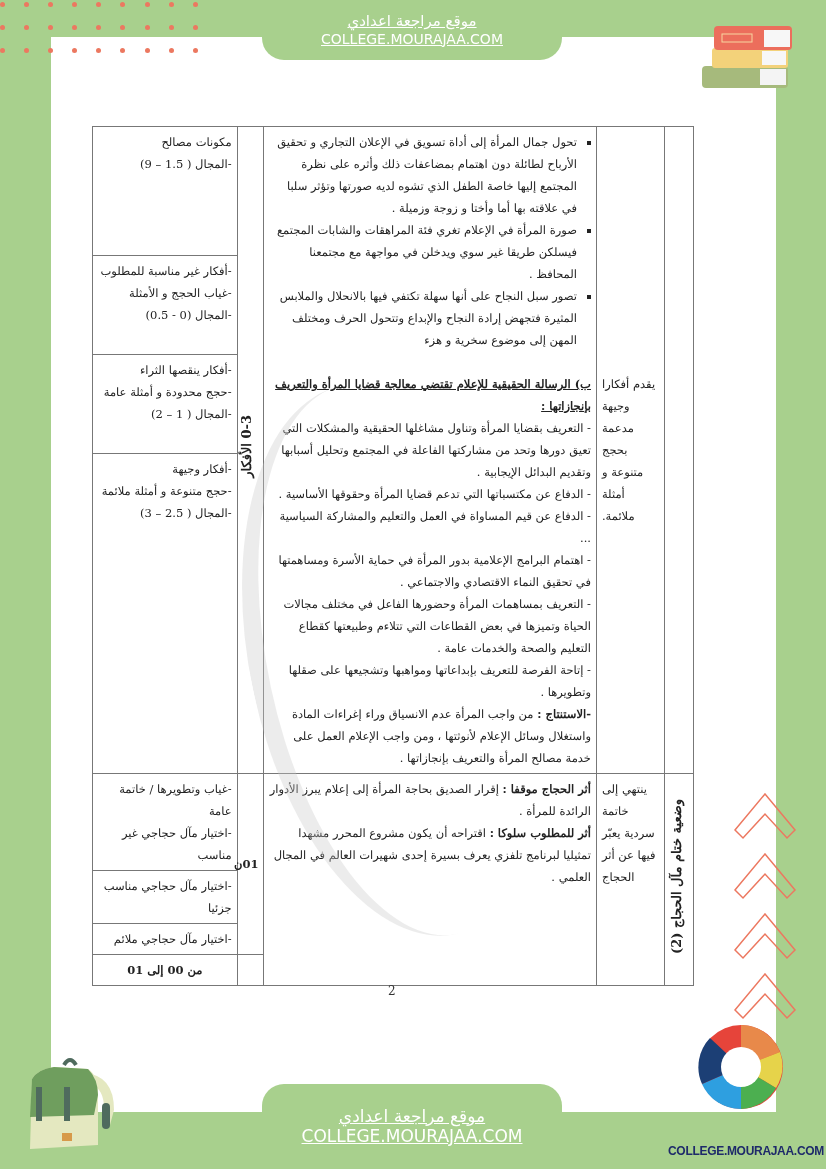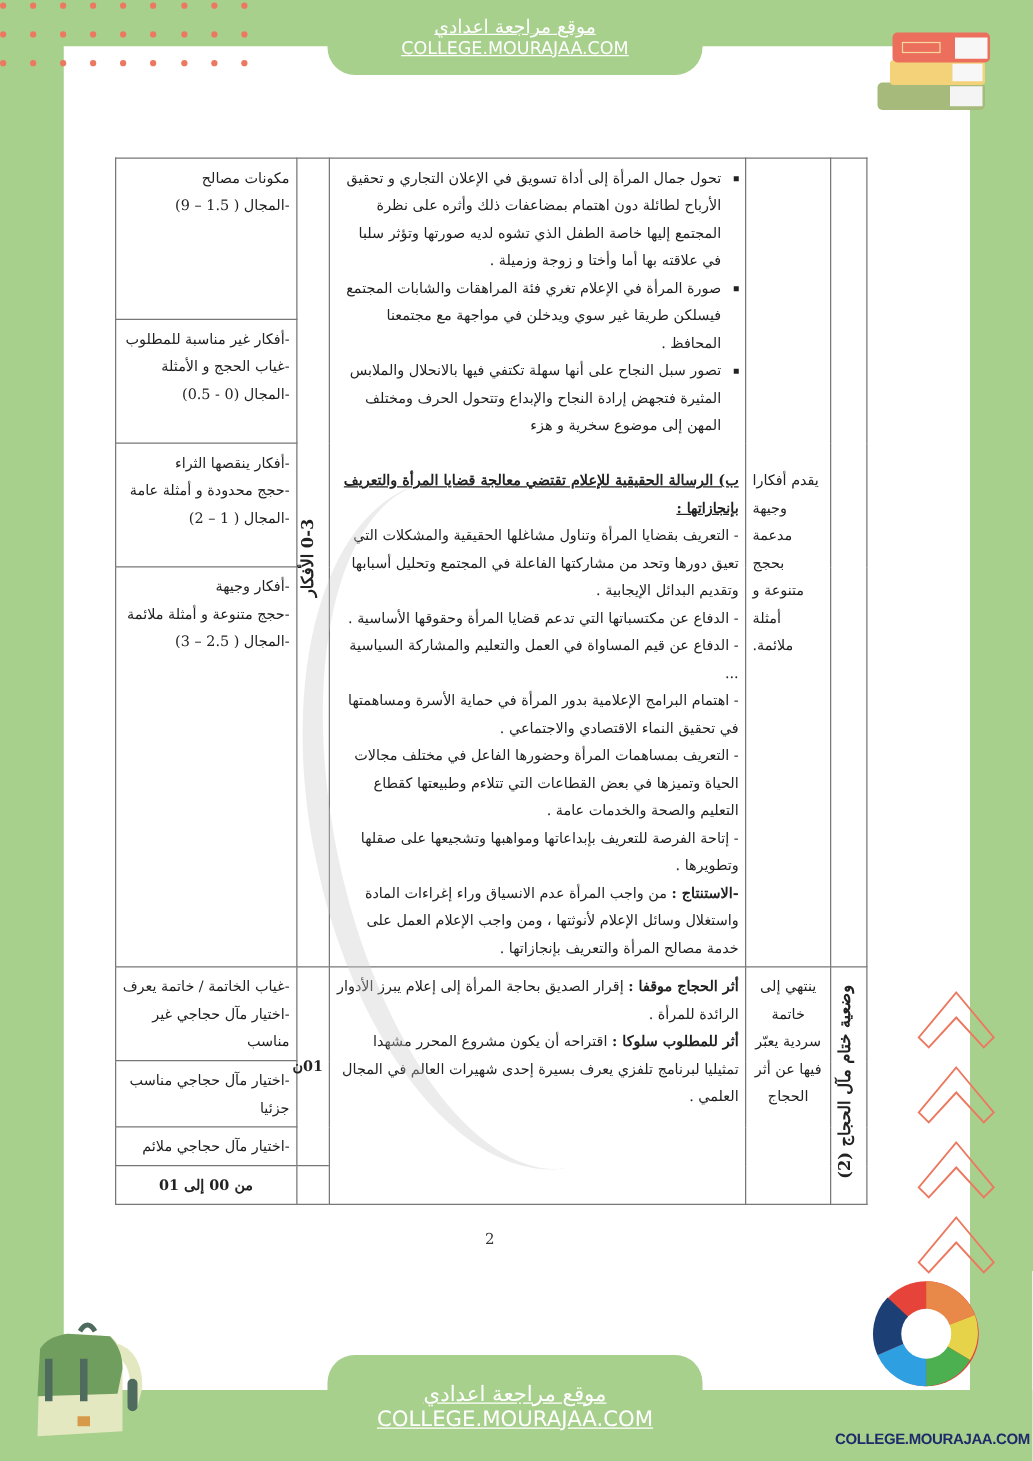--- a/index.html
+++ b/index.html
@@ -188,38 +188,38 @@
       <span class="crit-line">-أفكار وجيهة</span>
       <span class="crit-line">-حجج متنوعة و أمثلة ملائمة</span>
       <span class="crit-line">-المجال ( 2.5 – 3)</span>
     </td>
   </tr>
 
   <tr>
     <td rowspan="4" style="vertical-align:middle;text-align:center">
       <span class="vertical">وضعية ختام مآل الحجاج (2)</span>
     </td>
-    <td rowspan="4" style="text-align:center">
+    <td rowspan="4" style="text-align:left">
       <span>ينتهي إلى خاتمة سردية يعبّر فيها عن أثر الحجاج</span>
     </td>
     <td rowspan="4">
       <span class="crit-line">
         <span class="bold">أثر الحجاج موقفا :</span>
         <span>إقرار الصديق بحاجة المرأة إلى إعلام يبرز الأدوار الرائدة للمرأة .</span>
       </span>
       <span class="crit-line">
         <span class="bold">أثر للمطلوب سلوكا :</span>
         <span>اقتراحه أن يكون مشروع المحرر مشهدا تمثيليا لبرنامج تلفزي يعرف بسيرة إحدى شهيرات العالم في المجال العلمي .</span>
       </span>
     </td>
     <td rowspan="3" style="vertical-align:middle;text-align:center">
       <span class="bold">01ن</span>
     </td>
     <td>
-      <span class="crit-line">-غياب الخاتمة / خاتمة يعرف</span>
+      <span class="crit-line">-غياب وتطويرها / خاتمة عامة</span>
       <span class="crit-line">-اختيار مآل حجاجي غير مناسب</span>
     </td>
   </tr>
   <tr>
     <td>
       <span class="crit-line">-اختيار مآل حجاجي مناسب جزئيا</span>
     </td>
   </tr>
   <tr>
     <td>

